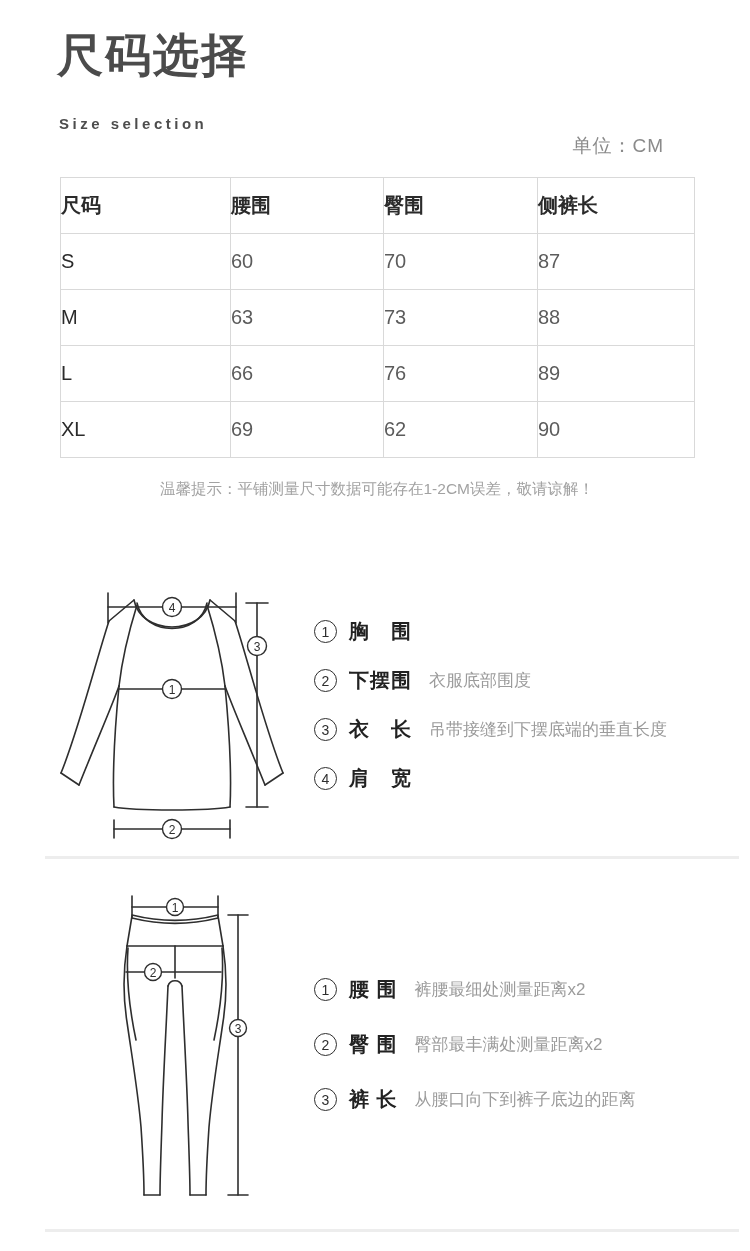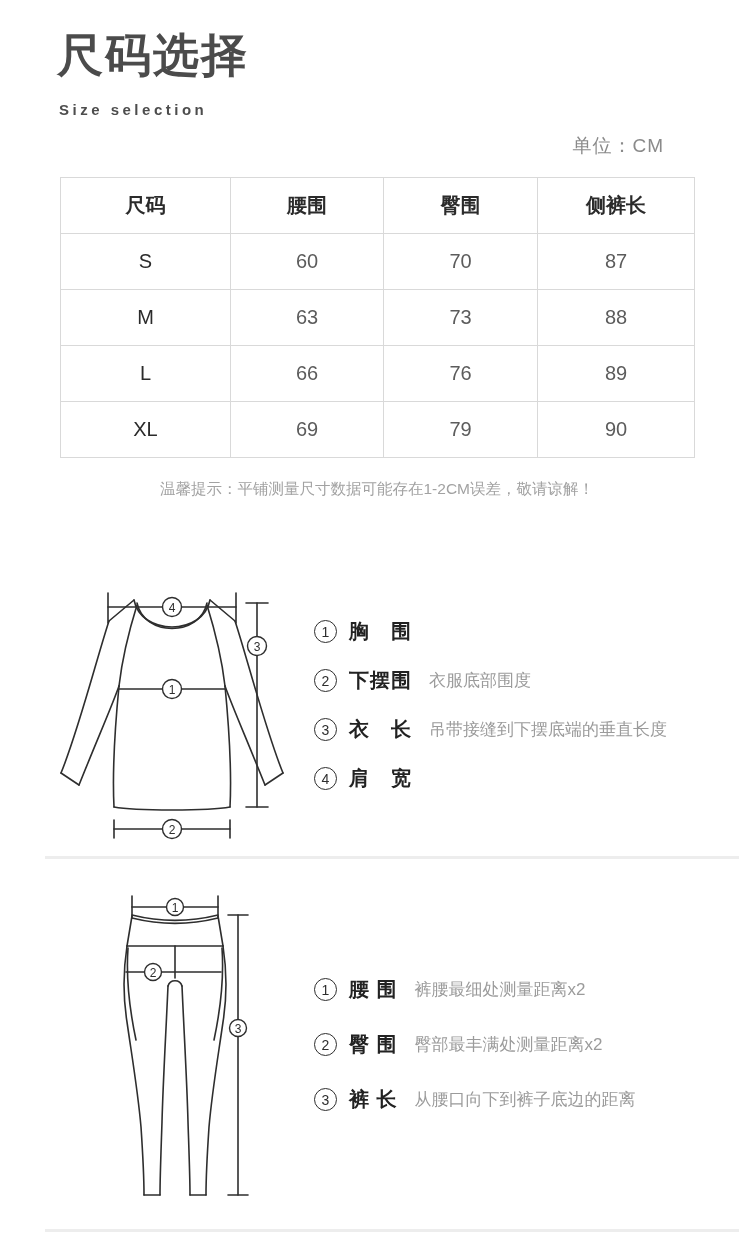--- a/index.html
+++ b/index.html
@@ -6,33 +6,33 @@
   html,body { background:#ffffff; }
   .page {
     position:relative; width:750px; height:1251px; background:#ffffff;
     font-family:"Liberation Sans","DejaVu Sans",sans-serif; overflow:hidden;padding-left:41px;
   }
   .main-title {
     position:absolute; left:57px; top:30px;
     font-size:46px; font-weight:800; color:#4b4b4b; letter-spacing:2px; line-height:1.1;
   }
   .sub-title {
-    position:absolute; left:59px; top:101px;
+    position:absolute; left:59px; top:115px;
     font-size:15px; font-weight:700; color:#4d4d4d; letter-spacing:3.5px;
   }
   .unit-label {
     position:absolute; top:133px; right:86px;
     font-size:19px; color:#8a8a8a; letter-spacing:1px;
   }
   table.size-table {
     position:absolute; left:60px; top:177px; width:634px;
     border-collapse:collapse; table-layout:fixed;
   }
   .size-table th, .size-table td {
-    border:1px solid #d9d9d9; height:56px; text-align:center; vertical-align:middle;
+    border:1px solid #d9d9d9; height:56px; text-align:left; vertical-align:middle;
     font-size:20px;
   }
   .size-table th { color:#2b2b2b; font-weight:700; }
   .size-table td.size-cell { color:#2b2b2b; font-weight:500; }
   .size-table td.value-cell { color:#5c5c5c; font-weight:400; }
   .note-text {
     position:absolute; left:60px; top:479px; width:634px; text-align:center;
     font-size:15.5px; color:#a2a2a2;
   }
   .divider {
@@ -100,21 +100,21 @@
     </tr>
     <tr>
       <td class="size-cell">L</td>
       <td class="value-cell">66</td>
       <td class="value-cell">76</td>
       <td class="value-cell">89</td>
     </tr>
     <tr>
       <td class="size-cell">XL</td>
       <td class="value-cell">69</td>
-      <td class="value-cell">79</td>
+      <td class="value-cell">62</td>
       <td class="value-cell">90</td>
     </tr>
   </tbody>
     </table>
 
   <div class="note-text">温馨提示：平铺测量尺寸数据可能存在1-2CM误差，敬请谅解！</div>
 
   <svg class="shirt-diagram" width="260" height="270" viewBox="0 0 260 270">
     <g class="art">
 

